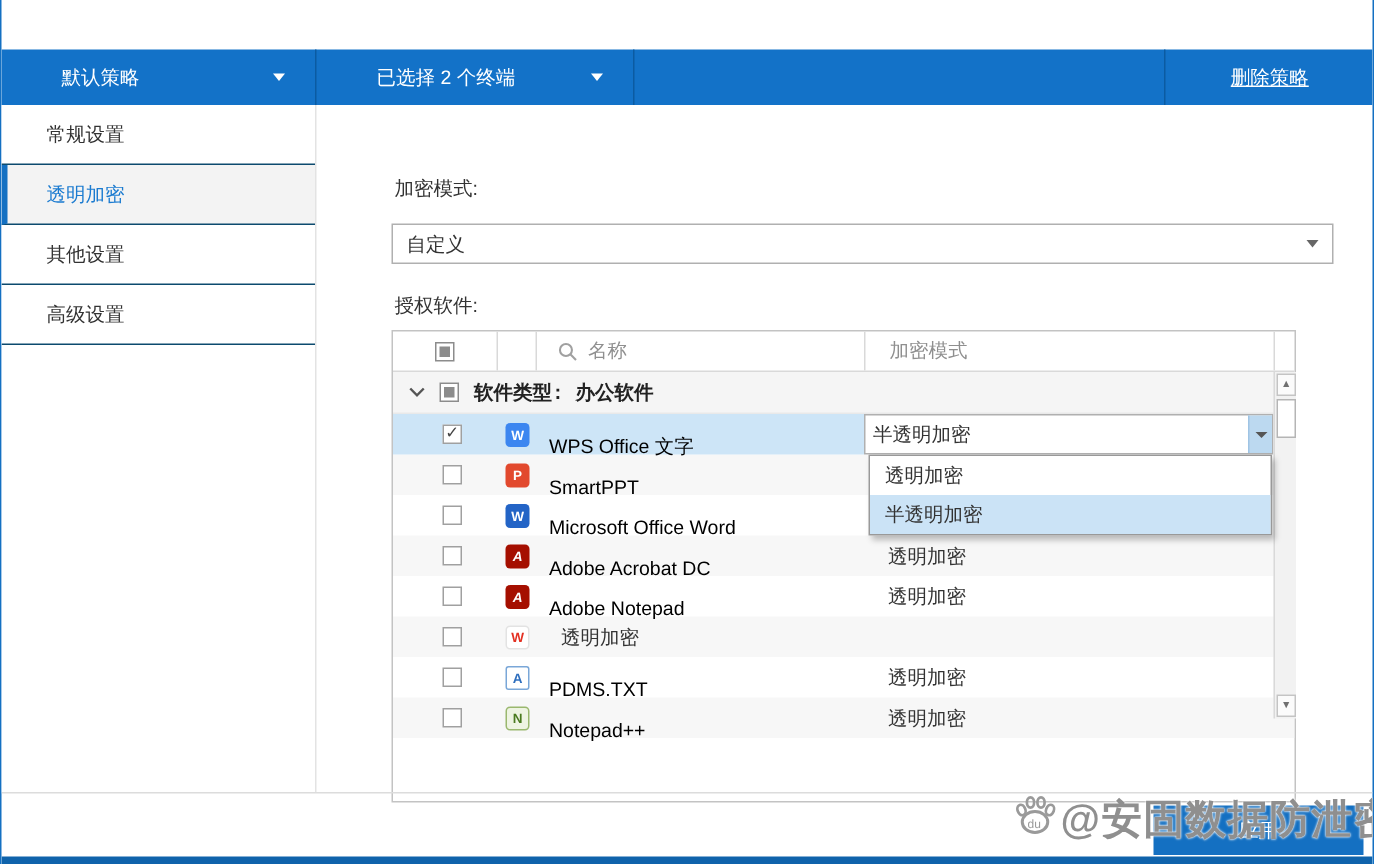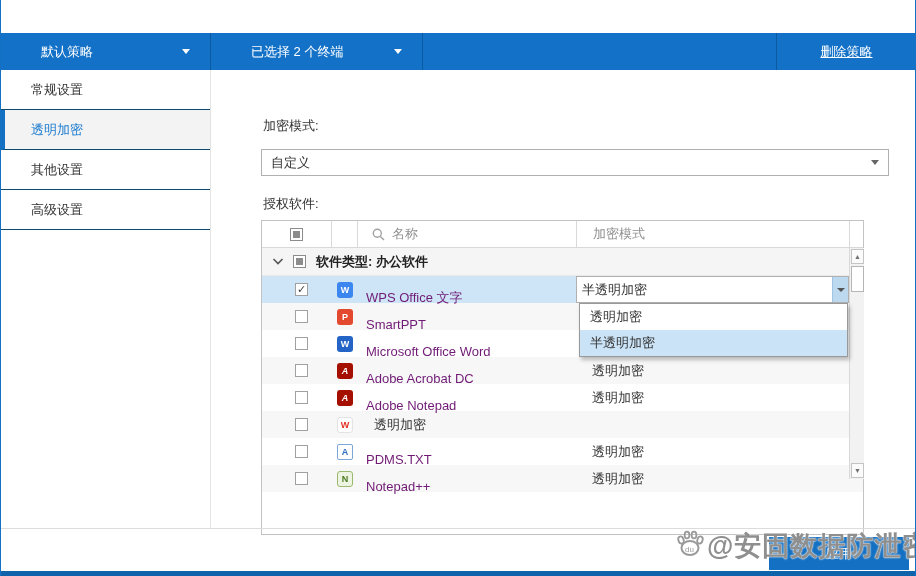--- a/index.html
+++ b/index.html
@@ -56,21 +56,21 @@
   .thead { height:27px; color:#8f8f8f; border-bottom:1px solid #d9d9d9; }
   .thead .c1 { border-right:1px solid #d9d9d9; justify-content:center; }
   .thead .c2 { border-right:1px solid #d9d9d9; }
   .thead .c4 { border-left:1px solid #d9d9d9; }
   .thead .sbpad { width:14px; border-left:1px solid #d9d9d9; }
   .searchglyph { margin:0 7px 0 14px; display:flex; }
 
   .tgroup { height:28px; background:#f5f5f5; border-bottom:1px solid #e9e9e9; align-items:center; }
   .tgroup .chev { margin-left:10px; display:flex; }
   .tgroup .checkbox { margin-left:9px; }
-  .tgroup .glabel { margin-left:10px; font-weight:bold; color:#222; }
+  .tgroup .glabel { margin-left:10px; font-weight:bold; color:#222;font-family:Liberation Mono, monospace; }
 
   .drow { height:27px; background:#fff; }
   .drow.alt { background:#f7f7f7; }
   .drow.selected .c1, .drow.selected .c2, .drow.selected .c3 { background:#cde5f7; }
 
   .checkbox { width:13px; height:13px; border:1px solid #a0a0a0; background:#fff; display:flex;
               align-items:center; justify-content:center; cursor:pointer; }
   .drow .checkbox { margin-left:33px; }
   .checkbox .tick { font-size:11px; line-height:11px; color:#444; }
   .checkbox.tri { border-color:#8c8c8c; }
@@ -78,21 +78,21 @@
 
   .appicon { width:16px; height:16px; border-radius:3px; display:flex; align-items:center;
              justify-content:center; font-size:9px; font-weight:bold; color:#fff; }
   .ic-wps-writer { background:#3c86f0; }
   .ic-smartppt  { background:#e2492e; }
   .ic-ms-word   { background:#2364c6; }
   .ic-acrobat, .ic-reader { background:#a50f00; font-style:italic; }
   .ic-wps-pdf { background:#fff; border:1px solid #e3e3e3; color:#e33022; }
   .ic-pdms    { background:#fff; border:1px solid #7aa7d8; color:#2f6fbe; border-radius:2px; }
   .ic-notepad { background:#eef4e2; border:1px solid #9ab86e; color:#4a7a1e; }
-  .namecell { padding-left:8px; color:#701a75; white-space:nowrap;margin-top:16px; }
+  .namecell { padding-left:8px; color:#000000; white-space:nowrap;margin-top:16px; }
 
   
   .mode-editor { position:relative; width:273px; height:27px; background:#fff; border:1px solid #b0b0b0;
                  display:flex; align-items:center; cursor:pointer; }
   .mode-editor .etext { padding-left:5px; }
   .mode-editor .ebtn { position:absolute; right:0; top:0; width:16px; height:100%; background:#bcd9f0;
                        border-left:1px solid #9fc4e4; display:flex; align-items:center; justify-content:center; }
   .mode-editor .ebtn i { width:0; height:0; border-left:4px solid transparent; border-right:4px solid transparent;
                          border-top:4px solid #555; }
 

